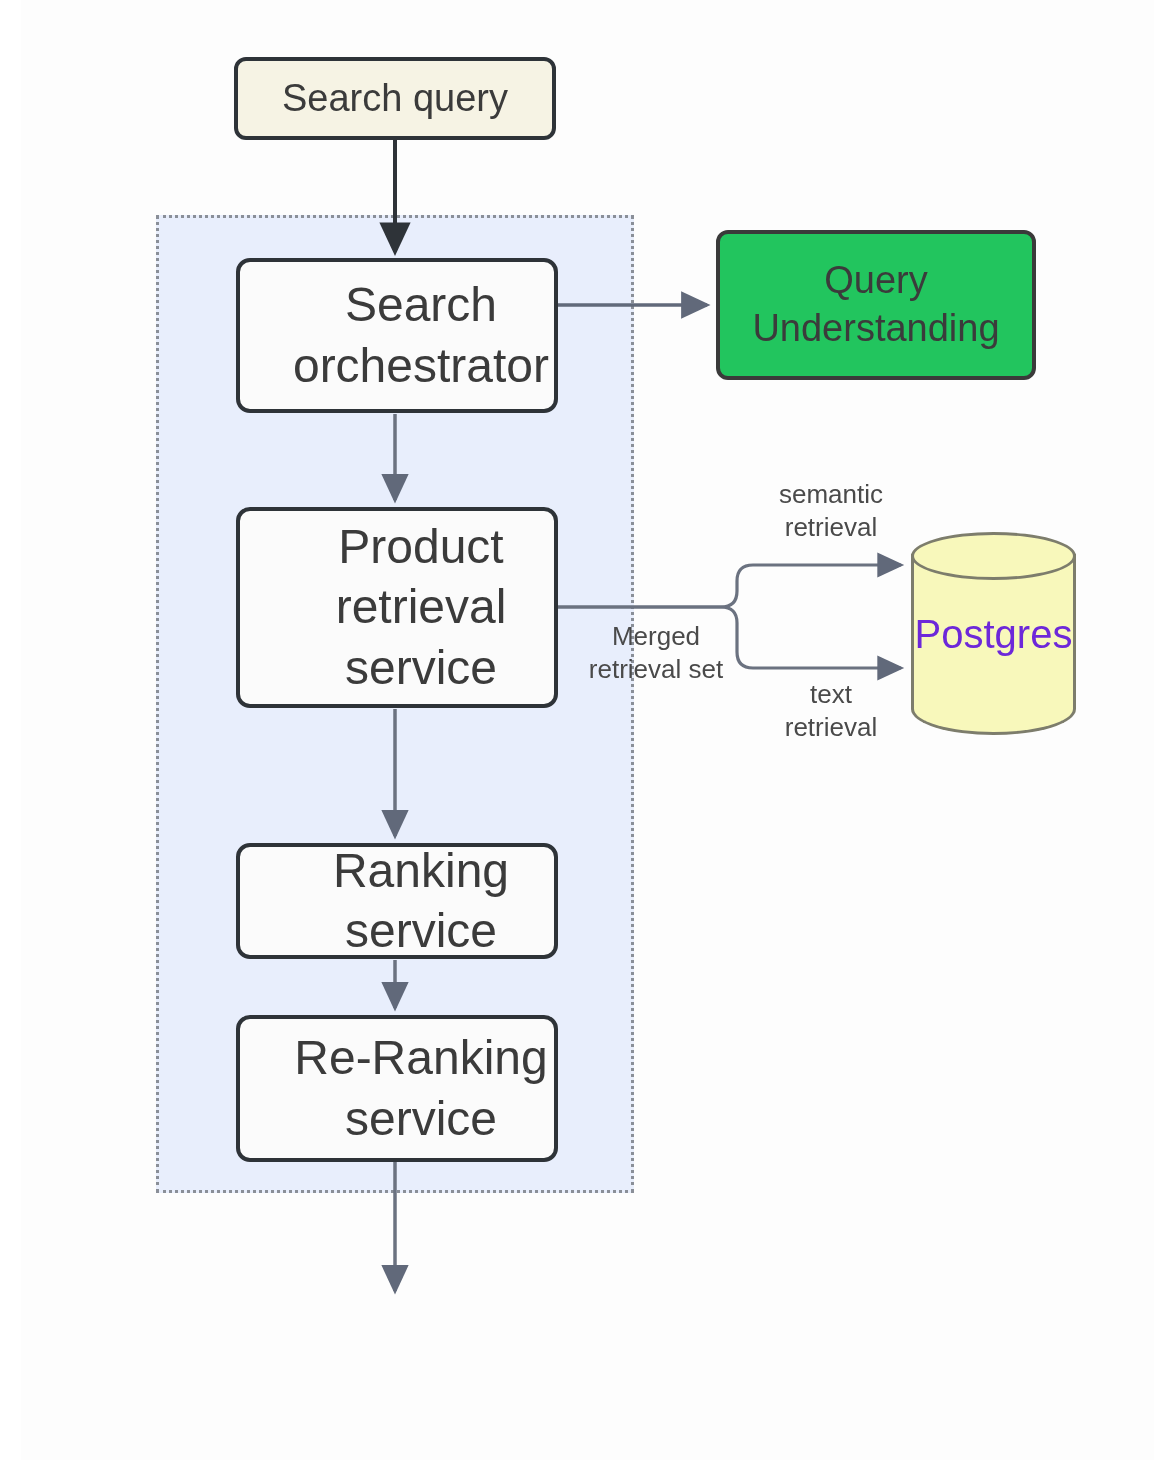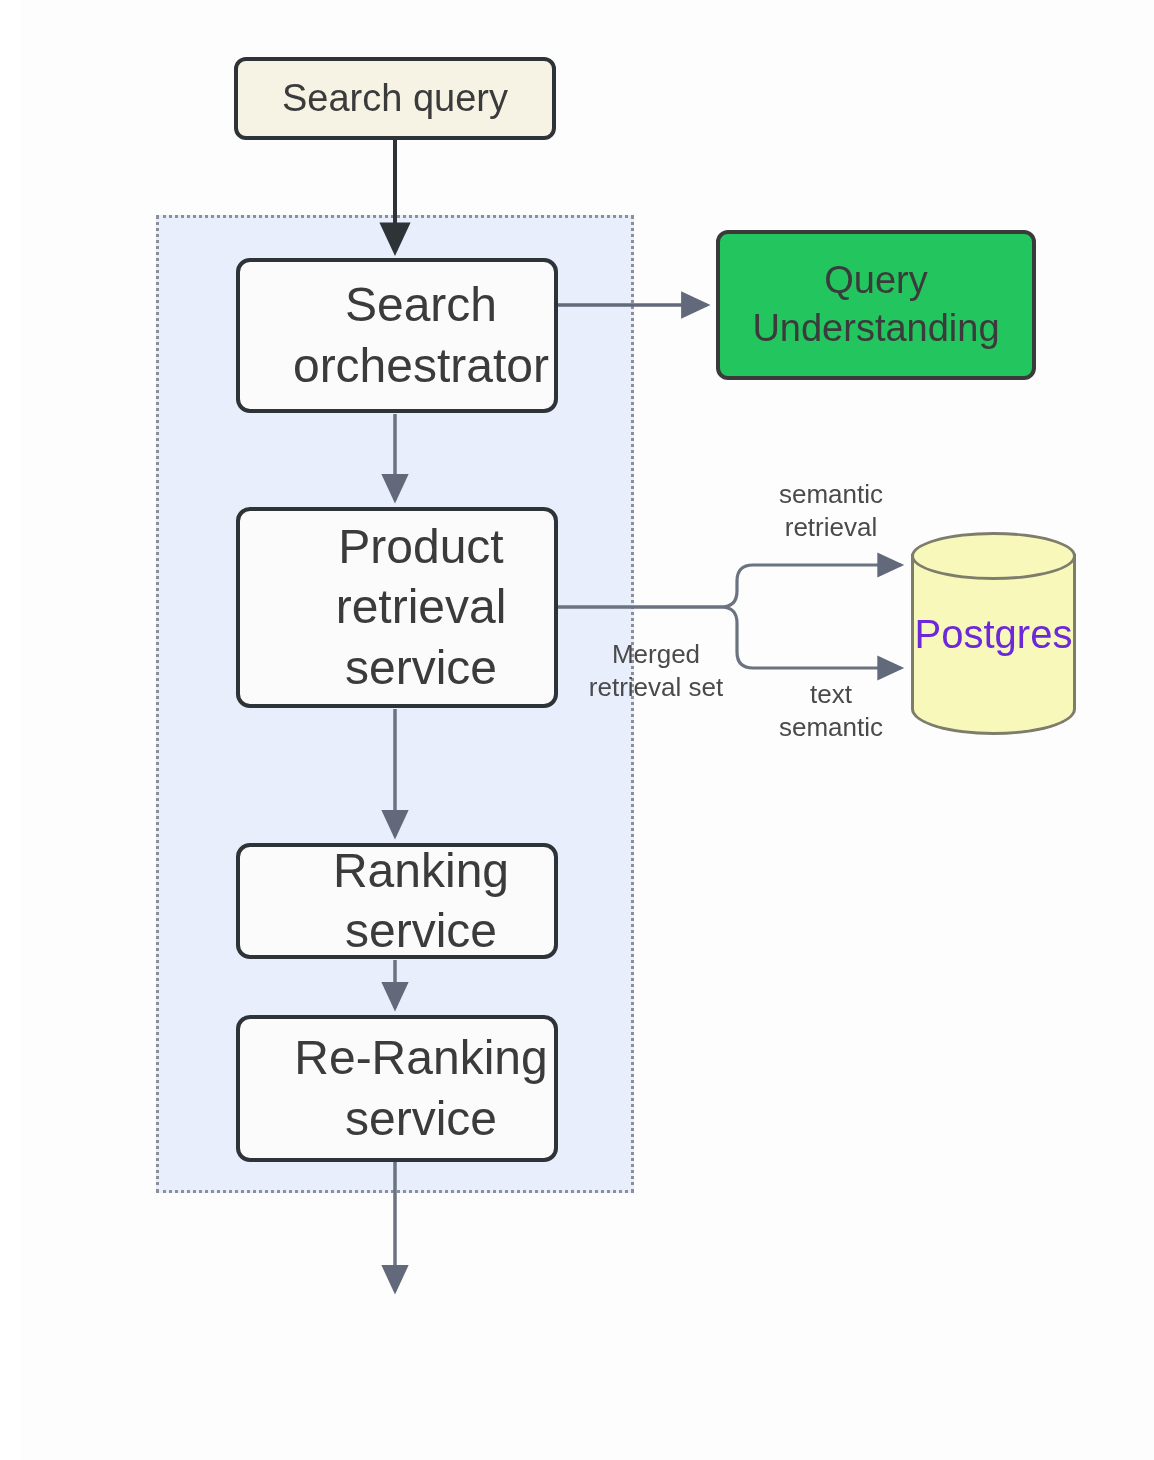--- a/index.html
+++ b/index.html
@@ -167,18 +167,18 @@
   <div class="cylinder" style="left:890px; top:532px; width:165px; height:203px;">
     <div class="cyl-body"></div>
     <div class="cyl-top"></div>
     <div class="cyl-label">Postgres</div>
   </div>
 
   <div class="edge-label" style="left:720px; top:478px; width:180px;">semantic
 retrieval</div>
 
   <div class="edge-label" style="left:720px; top:678px; width:180px;">text
-semantic</div>
+retrieval</div>
 
-  <div class="edge-label" style="left:545px; top:638px; width:180px;">Merged
+  <div class="edge-label" style="left:545px; top:620px; width:180px;">Merged
 retrieval set</div>
 
 </div>
 
 </body></html>

